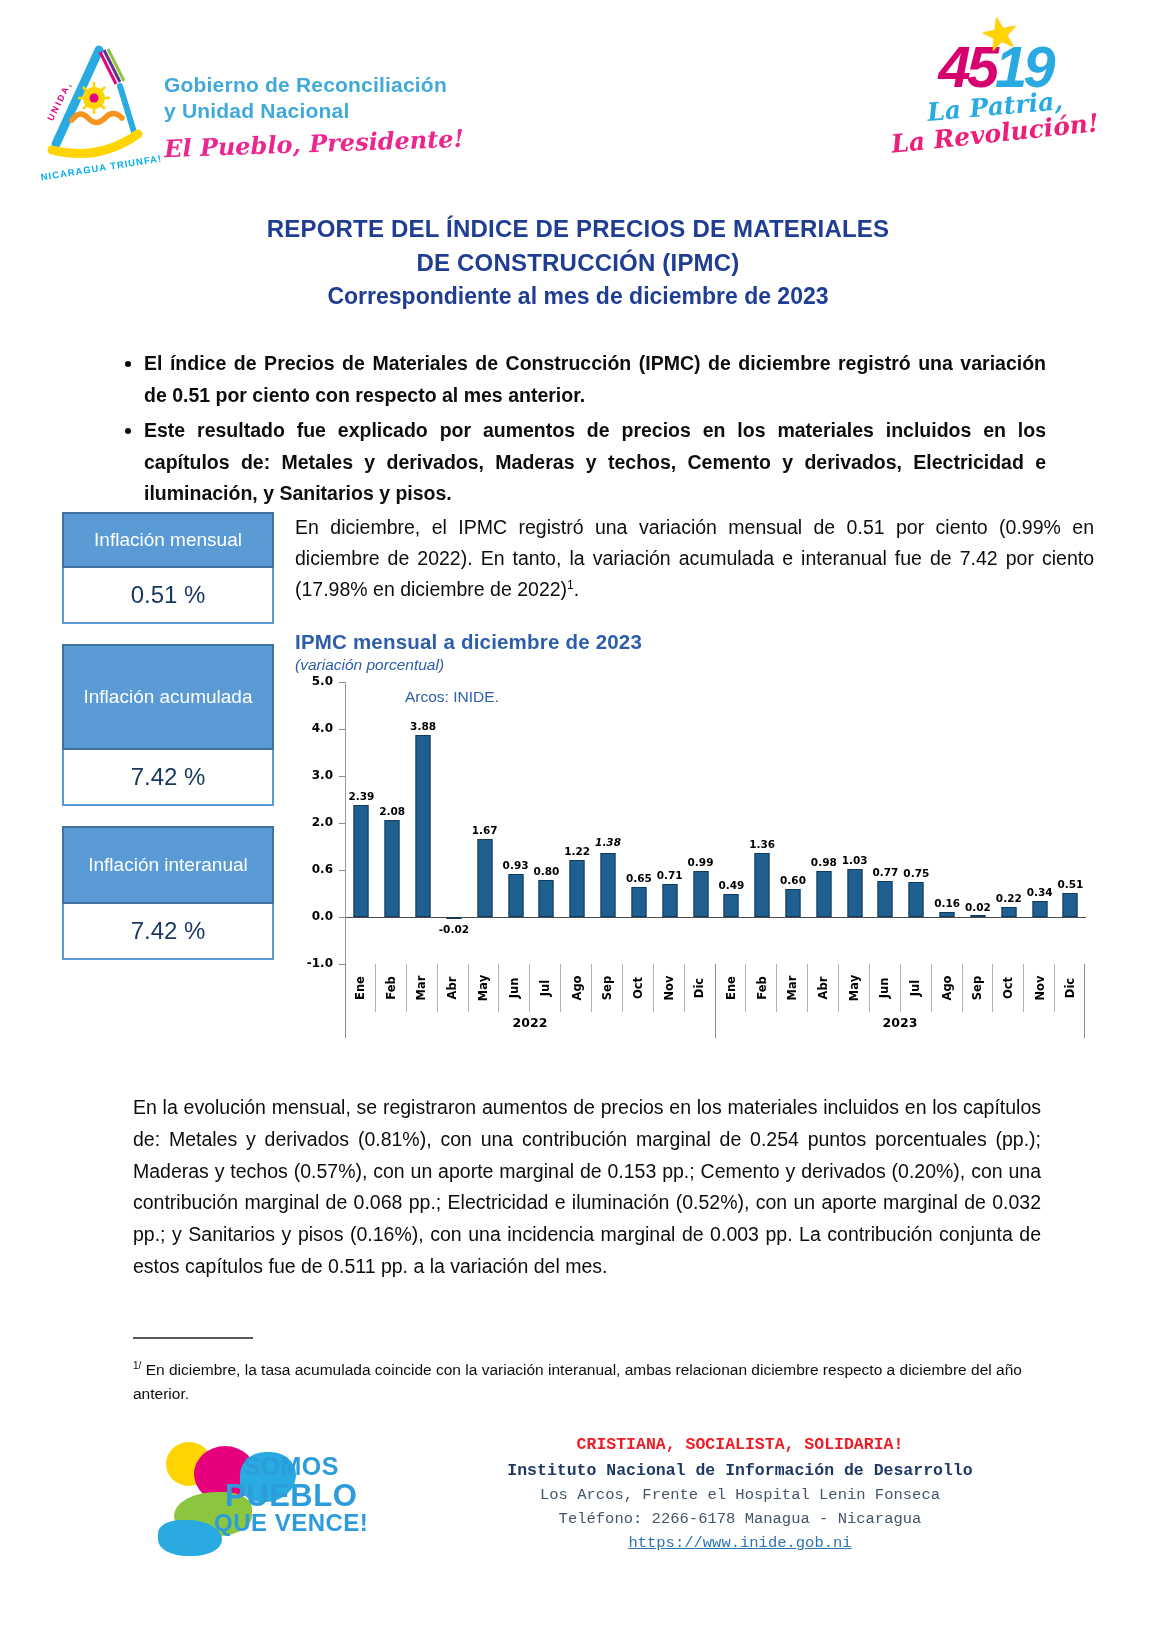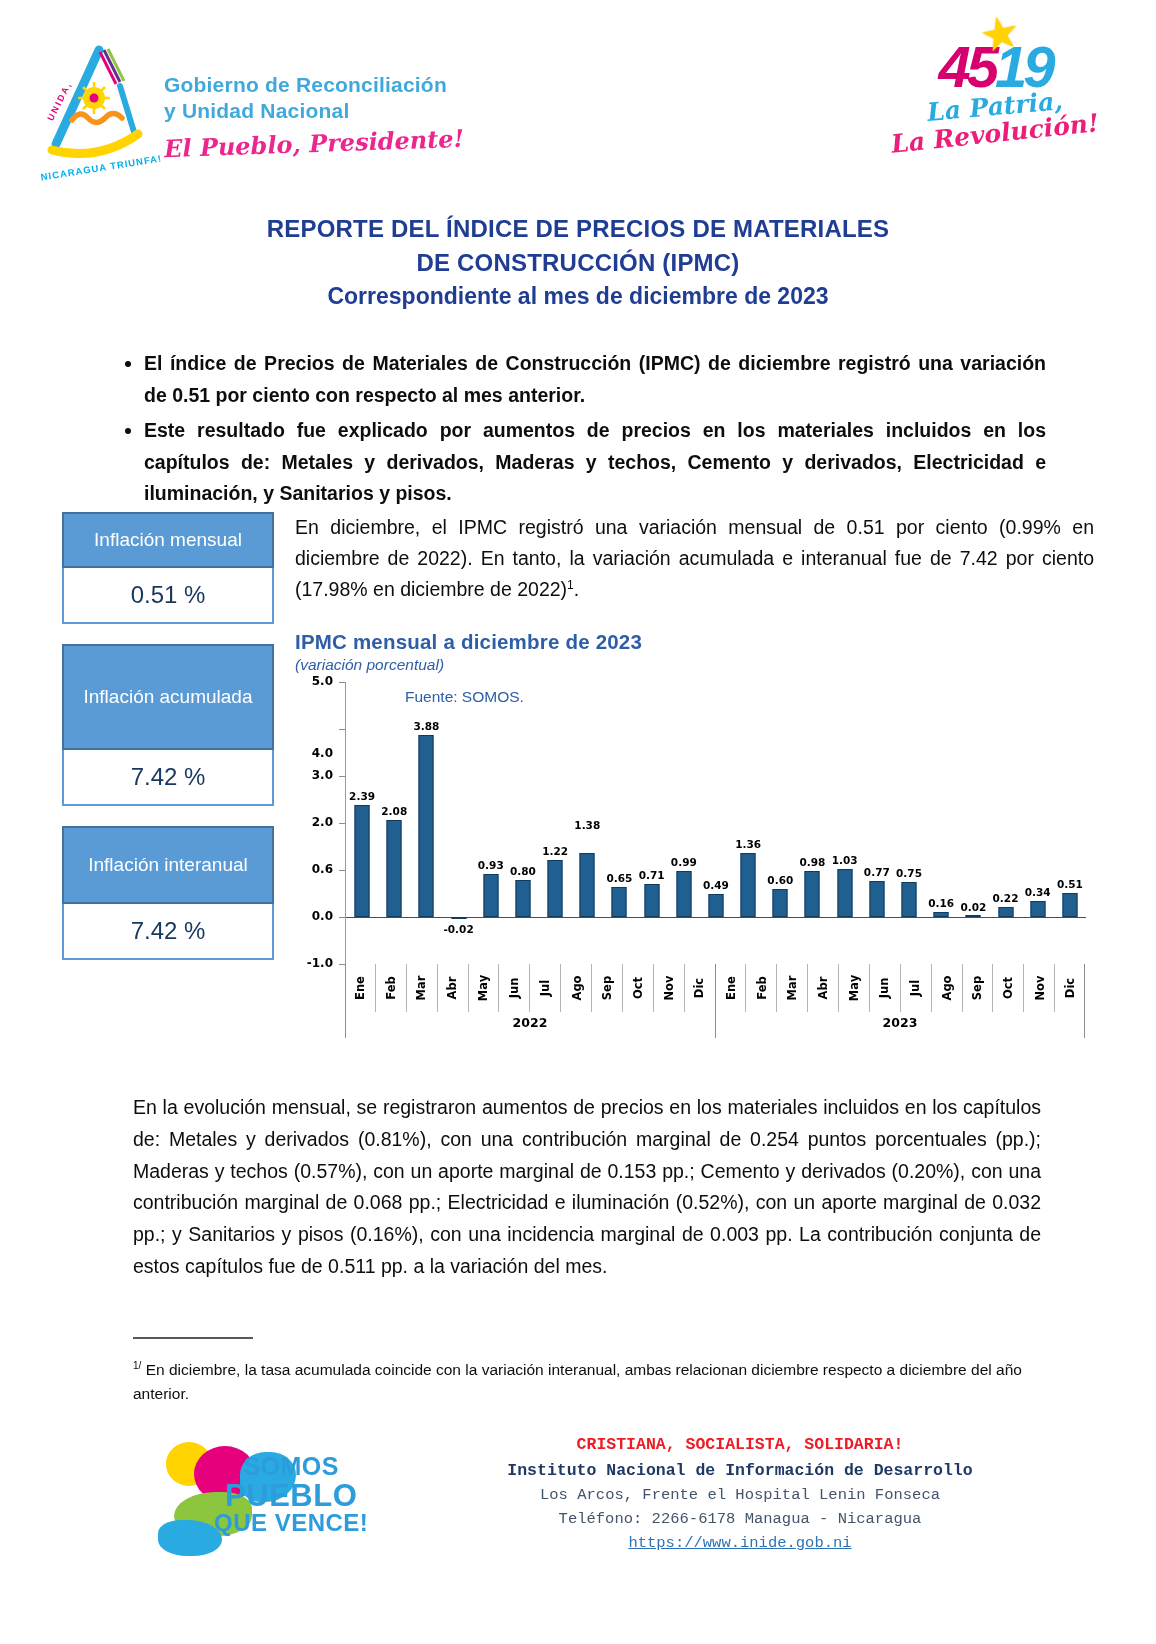--- a/index.html
+++ b/index.html
@@ -191,21 +191,21 @@
       <div class="intro"><span>En diciembre, el IPMC registró una variación mensual de 0.51 por ciento (0.99% en diciembre de 2022). En tanto, la variación acumulada e interanual fue de 7.42 por ciento (17.98% en diciembre de 2022)</span><sup>1</sup><span>.</span></div>
 
       <div class="chart-wrap">
         <div class="c-title">IPMC mensual a diciembre de 2023</div>
         <div class="c-sub">(variación porcentual)</div>
 
         <div class="chart" id="chart">
           <div class="yaxis" id="yaxis">
               <span class="ylab" style="top: -8px;">5.0</span>
               <span class="ytick" style="top: 0px;"></span>
-              <span class="ylab" style="top: 39px; margin-top: 25px;">4.0</span>
+              <span class="ylab" style="top: 39px;">4.0</span>
               <span class="ytick" style="top: 47px;"></span>
               <span class="ylab" style="top: 86px;">3.0</span>
               <span class="ytick" style="top: 94px;"></span>
               <span class="ylab" style="top: 133px;">2.0</span>
               <span class="ytick" style="top: 141px;"></span>
               <span class="ylab" style="top: 180px;">0.6</span>
               <span class="ytick" style="top: 188px;"></span>
               <span class="ylab" style="top: 227px;">0.0</span>
               <span class="ytick" style="top: 235px;"></span>
               <span class="ylab" style="top: 274px;">-1.0</span>
@@ -223,34 +223,38 @@
               </div>
               <div class="bcol">
                 <div class="bar" style="bottom: 47px; height: 182.36px;"></div>
                 <div class="blab" style="bottom: 232.36px;">3.88</div>
               </div>
               <div class="bcol">
                 <div class="bar" style="top: 235px; height: 1.5px;"></div>
                 <div class="blab" style="top: 240.5px;">-0.02</div>
               </div>
               <div class="bcol">
+                <div class="bar" style="bottom: 47px; height: 78.49px;"></div>
+                <div class="blab" style="bottom: 128.49px;">1.67</div>
+              </div>
+              <div class="bcol">
                 <div class="bar" style="bottom: 47px; height: 43.71px;"></div>
                 <div class="blab" style="bottom: 93.71px;">0.93</div>
               </div>
               <div class="bcol">
                 <div class="bar" style="bottom: 47px; height: 37.6px;"></div>
                 <div class="blab" style="bottom: 87.6px;">0.80</div>
               </div>
               <div class="bcol">
                 <div class="bar" style="bottom: 47px; height: 57.34px;"></div>
                 <div class="blab" style="bottom: 107.34px;">1.22</div>
               </div>
               <div class="bcol">
                 <div class="bar" style="bottom: 47px; height: 64.86px;"></div>
-                <div class="blab" style="bottom: 133px;">1.38</div>
+                <div class="blab" style="bottom: 116px; font-style: italic;">1.38</div>
               </div>
               <div class="bcol">
                 <div class="bar" style="bottom: 47px; height: 30.55px;"></div>
                 <div class="blab" style="bottom: 80.55px;">0.65</div>
               </div>
               <div class="bcol">
                 <div class="bar" style="bottom: 47px; height: 33.37px;"></div>
                 <div class="blab" style="bottom: 83.37px;">0.71</div>
               </div>
               <div class="bcol">
@@ -384,21 +388,21 @@
             <div class="yrow" id="yrow">
                 <div class="ycell" style="flex-grow: 12;">2022</div>
                 <div class="ycell" style="flex-grow: 12;">2023</div>
               </div>
             <div class="gline gl-0"></div>
             <div class="gline gl-12"></div>
             <div class="gline gl-24"></div>
           </div>
         </div>
 
-        <div class="fuente">Fuente: SOMOS.</div>
+        <div class="fuente">Arcos: INIDE.</div>
       </div>
     </div>
   </div>
 
   <div class="bodypar">En la evolución mensual, se registraron aumentos de precios en los materiales incluidos en los capítulos de: Metales y derivados (0.81%), con una contribución marginal de 0.254 puntos porcentuales (pp.); Maderas y techos (0.57%), con un aporte marginal de 0.153 pp.; Cemento y derivados (0.20%), con una contribución marginal de 0.068 pp.; Electricidad e iluminación (0.52%), con un aporte marginal de 0.032 pp.; y Sanitarios y pisos (0.16%), con una incidencia marginal de 0.003 pp. La contribución conjunta de estos capítulos fue de 0.511 pp. a la variación del mes.</div>
 
   <div class="fnrule"></div>
   <div class="footnote"><sup>1/</sup><span> En diciembre, la tasa acumulada coincide con la variación interanual, ambas relacionan diciembre respecto a diciembre del año anterior.</span></div>
 
   <div class="footer">

